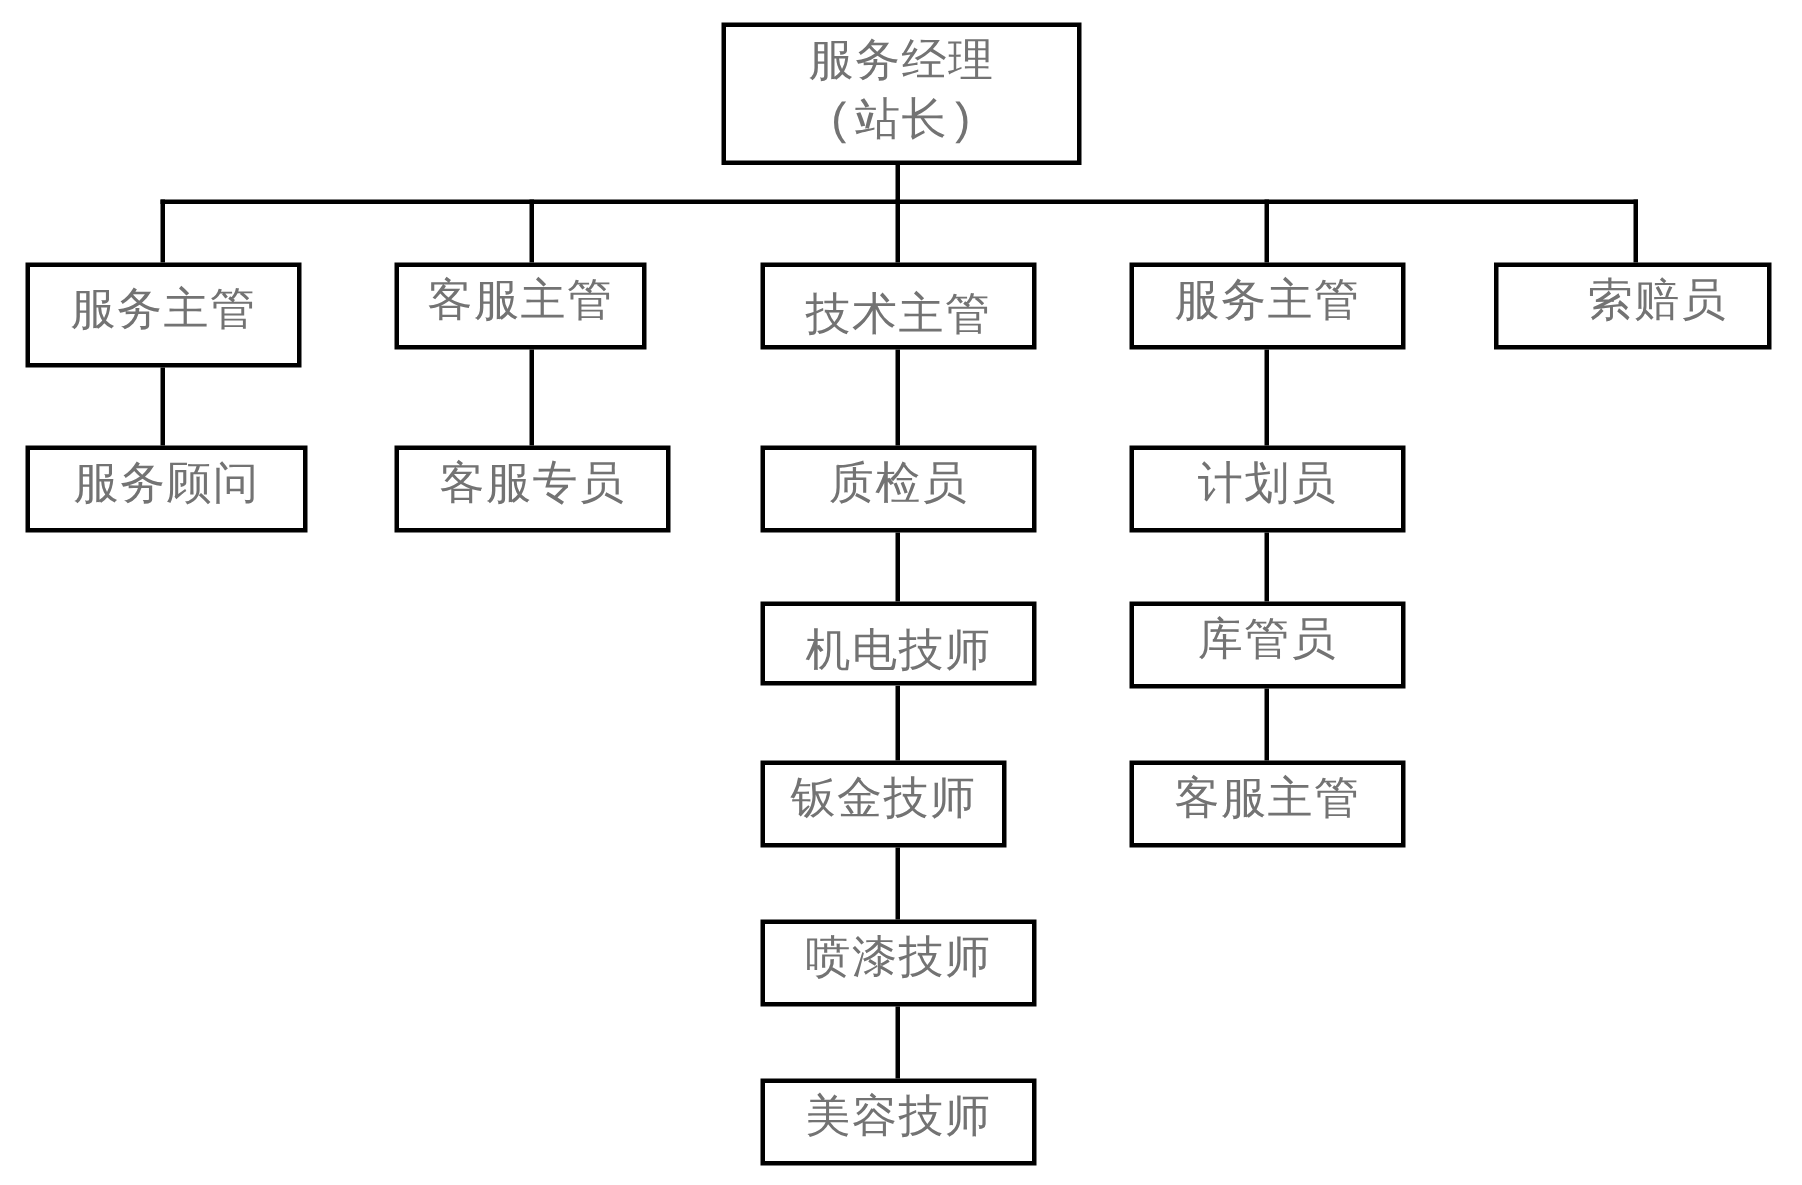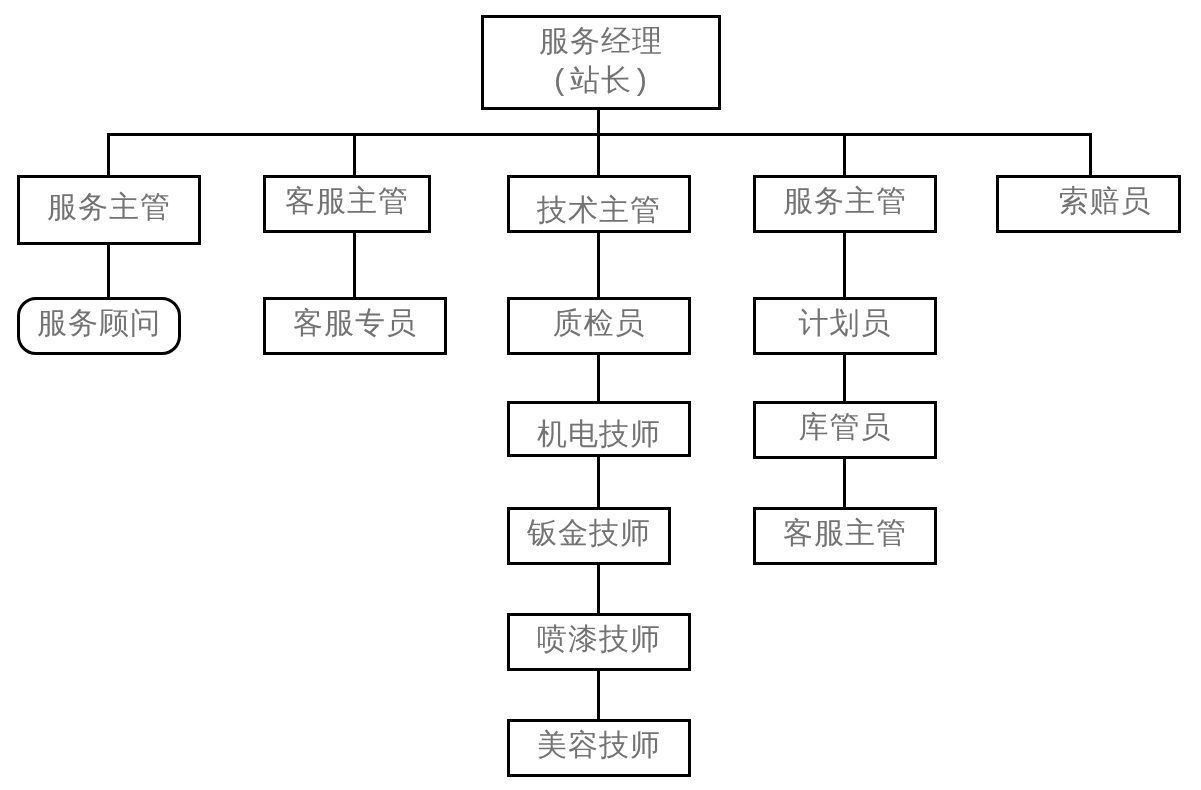--- a/index.html
+++ b/index.html
@@ -66,21 +66,21 @@
   <div class="connector v" style="left:107px; top:133px; height:43px;"></div>
   <div class="connector v" style="left:353px; top:133px; height:43px;"></div>
   <div class="connector v" style="left:597px; top:133px; height:43px;"></div>
   <div class="connector v" style="left:843px; top:133px; height:43px;"></div>
   <div class="connector v" style="left:1089px; top:133px; height:43px;"></div>
 
   <div class="node-box" style="left:17px; top:175px; width:184px; height:70px;">
     <span class="node-label">服务主管</span>
   </div>
   <div class="connector v" style="left:107px; top:231px; height:68px;"></div>
-  <div class="node-box" style="left:17px; top:297px; width:164px; height:58px;border-radius:19px;">
+  <div class="node-box" style="left:17px; top:297px; width:188px; height:58px;">
     <span class="node-label">服务顾问</span>
   </div>
 
   <div class="node-box" style="left:263px; top:175px; width:168px; height:58px;">
     <span class="node-label">客服主管</span>
   </div>
   <div class="connector v" style="left:353px; top:231px; height:68px;"></div>
   <div class="node-box" style="left:263px; top:297px; width:184px; height:58px;">
     <span class="node-label">客服专员</span>
   </div>

